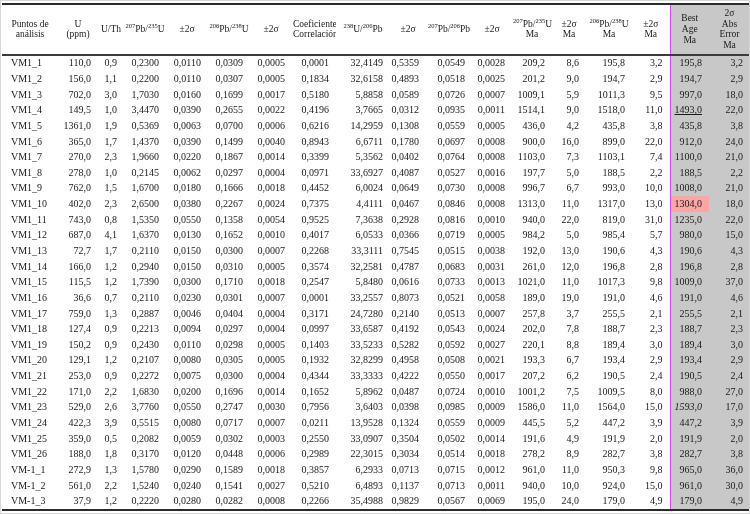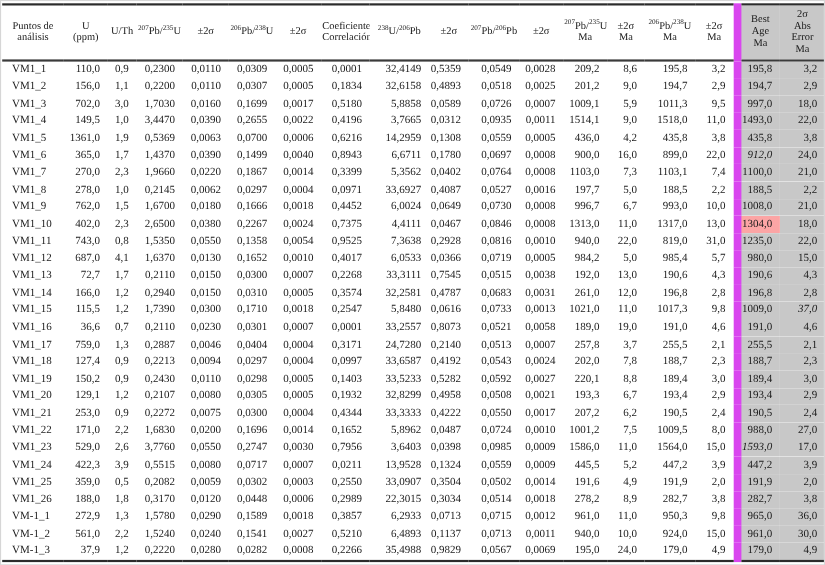--- a/index.html
+++ b/index.html
@@ -44,21 +44,21 @@
     text-align: right;
     white-space: nowrap;
     overflow: hidden;
   }
   tbody td.rowlabel {
     text-align: left;
     padding: 0 0 0 9px;
   }
 
   th.hl, td.hl { background: #c8c8c8; }
-  th.hl-first, td.hl-first { border-left: 7px solid #d946ef; }
+  th.hl-first, td.hl-first { border-left: 1px solid #d946ef; }
 </style>
 </head>
 <body>
 
 <div class="sheet">
   <table class="data-table">
     <colgroup>
         <col style="width: 56px;">
         <col style="width: 40px;">
         <col style="width: 26px;">
@@ -183,21 +183,21 @@
           <td>0,0022</td>
           <td>0,4196</td>
           <td>3,7665</td>
           <td>0,0312</td>
           <td>0,0935</td>
           <td>0,0011</td>
           <td>1514,1</td>
           <td>9,0</td>
           <td>1518,0</td>
           <td>11,0</td>
-          <td class="hl hl-first" style="background: rgb(200, 200, 200);">1493,0</td>
+          <td class="hl hl-first" style="background: rgb(200, 200, 200); text-decoration: underline;">1493,0</td>
           <td class="hl" style="background: rgb(200, 200, 200);">22,0</td>
         </tr>
         <tr>
           <td class="rowlabel">VM1_5</td>
           <td>1361,0</td>
           <td>1,9</td>
           <td>0,5369</td>
           <td>0,0063</td>
           <td>0,0700</td>
           <td>0,0006</td>
@@ -223,21 +223,21 @@
           <td>0,0040</td>
           <td>0,8943</td>
           <td>6,6711</td>
           <td>0,1780</td>
           <td>0,0697</td>
           <td>0,0008</td>
           <td>900,0</td>
           <td>16,0</td>
           <td>899,0</td>
           <td>22,0</td>
-          <td class="hl hl-first" style="background: rgb(200, 200, 200); font-style: italic;">912,0</td>
+          <td class="hl hl-first" style="background: rgb(200, 200, 200);">912,0</td>
           <td class="hl" style="background: rgb(200, 200, 200);">24,0</td>
         </tr>
         <tr>
           <td class="rowlabel">VM1_7</td>
           <td>270,0</td>
           <td>2,3</td>
           <td>1,9660</td>
           <td>0,0220</td>
           <td>0,1867</td>
           <td>0,0014</td>
@@ -404,21 +404,21 @@
           <td>0,2547</td>
           <td>5,8480</td>
           <td>0,0616</td>
           <td>0,0733</td>
           <td>0,0013</td>
           <td>1021,0</td>
           <td>11,0</td>
           <td>1017,3</td>
           <td>9,8</td>
           <td class="hl hl-first" style="background: rgb(200, 200, 200);">1009,0</td>
-          <td class="hl" style="background: rgb(200, 200, 200); font-style: italic;">37,0</td>
+          <td class="hl" style="background: rgb(200, 200, 200);">37,0</td>
         </tr>
         <tr>
           <td class="rowlabel">VM1_16</td>
           <td>36,6</td>
           <td>0,7</td>
           <td>0,2110</td>
           <td>0,0230</td>
           <td>0,0301</td>
           <td>0,0007</td>
           <td>0,0001</td>

